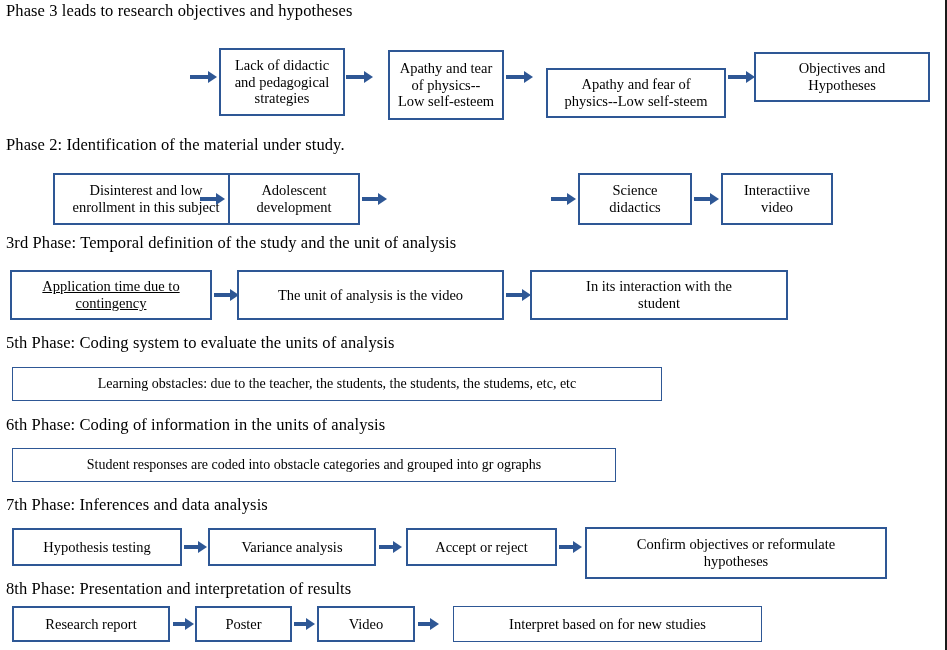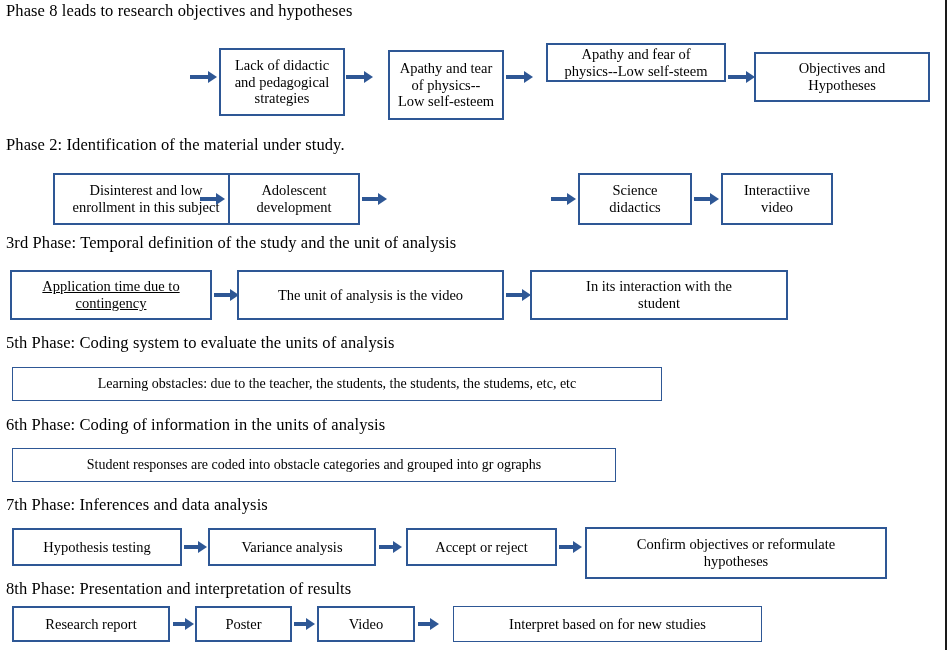--- a/index.html
+++ b/index.html
@@ -54,21 +54,21 @@
     position: absolute;
     display: block;
   }
   .arrow svg { display: block; }
 </style>
 </head>
 <body>
 
 <div id="page">
 
-  <div class="phase-heading" style="left:6px; top:2px;">Phase 8  leads to research objectives and hypotheses</div>
+  <div class="phase-heading" style="left:6px; top:2px;">Phase 3  leads to research objectives and hypotheses</div>
 
 
   <div class="arrow" style="left:190px; top:70px;">
     <svg width="28" height="14" viewBox="0 0 28 14">
       <path d="M0 7 H19" stroke="#2e5795" stroke-width="4" fill="none"></path>
       <path d="M18 1 L27 7 L18 13 Z" fill="#2e5795"></path>
     </svg>
   </div>
 
   <div class="node" style="left:219px; top:48px; width:126px; height:68px;">
@@ -90,21 +90,21 @@
 Low self-esteem</span>
   </div>
 
   <div class="arrow" style="left:506px; top:70px;">
     <svg width="28" height="14" viewBox="0 0 28 14">
       <path d="M0 7 H19" stroke="#2e5795" stroke-width="4" fill="none"></path>
       <path d="M18 1 L27 7 L18 13 Z" fill="#2e5795"></path>
     </svg>
   </div>
 
-  <div class="node" style="left:546px; top:43px; width:180px; height:39px;justify-content:center;">
+  <div class="node" style="left:546px; top:68px; width:180px; height:50px;justify-content:center;">
     <span class="node-label">Apathy and fear of
 physics--Low self-steem</span>
   </div>
 
   <div class="arrow" style="left:728px; top:70px;">
     <svg width="28" height="14" viewBox="0 0 28 14">
       <path d="M0 7 H19" stroke="#2e5795" stroke-width="4" fill="none"></path>
       <path d="M18 1 L27 7 L18 13 Z" fill="#2e5795"></path>
     </svg>
   </div>

